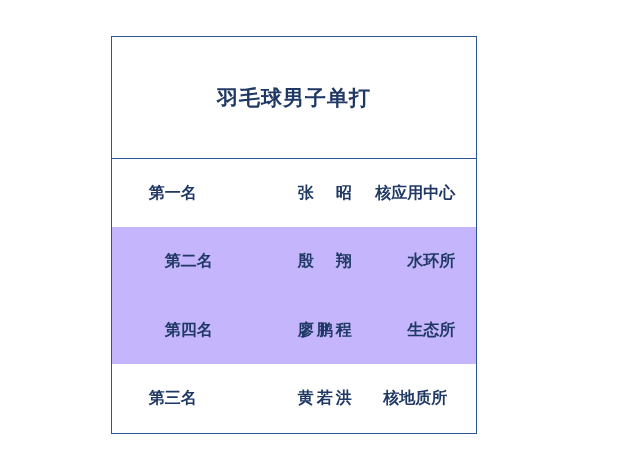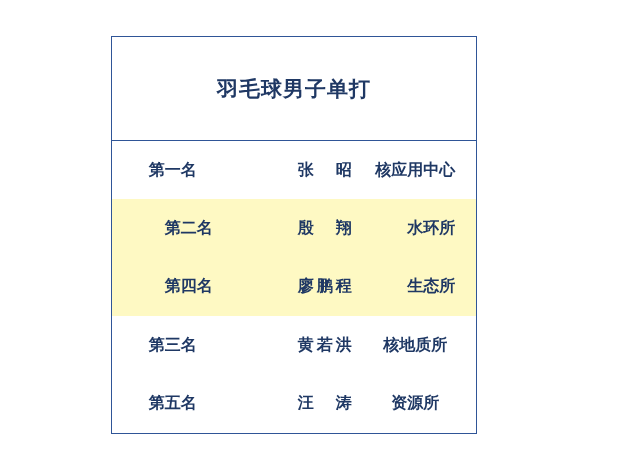--- a/index.html
+++ b/index.html
@@ -45,21 +45,21 @@
     font-size: 21px;
     font-weight: bold;
     letter-spacing: 1px;
     border-bottom: 1px solid #2f5597;
     background: #ffffff;
   }
   tr.data-row {
     height: 40.5px;
   }
   tr.data-row.alt td {
-    background: #fef9c3;
+    background: #c4b5fd;
     padding-left: 32px;
   }
   tr.data-row td {
     background: #ffffff;
   }
   td.cell {
     text-align: center;
     vertical-align: middle;
     color: #1f3864;
     font-size: 16px;
@@ -93,21 +93,16 @@
         <tr class="data-row alt">
           <td class="cell rank-cell">第四名</td>
           <td class="cell name-cell">廖鹏程</td>
           <td class="cell unit-cell">生态所</td>
         </tr>
         <tr class="data-row">
           <td class="cell rank-cell">第三名</td>
           <td class="cell name-cell">黄若洪</td>
           <td class="cell unit-cell">核地质所</td>
         </tr>
-        <tr class="data-row">
-          <td class="cell rank-cell">第五名</td>
-          <td class="cell name-cell">汪　涛</td>
-          <td class="cell unit-cell">资源所</td>
-        </tr>
       </tbody>
     </table>
   </div>
 </div>
 
 </body></html>

